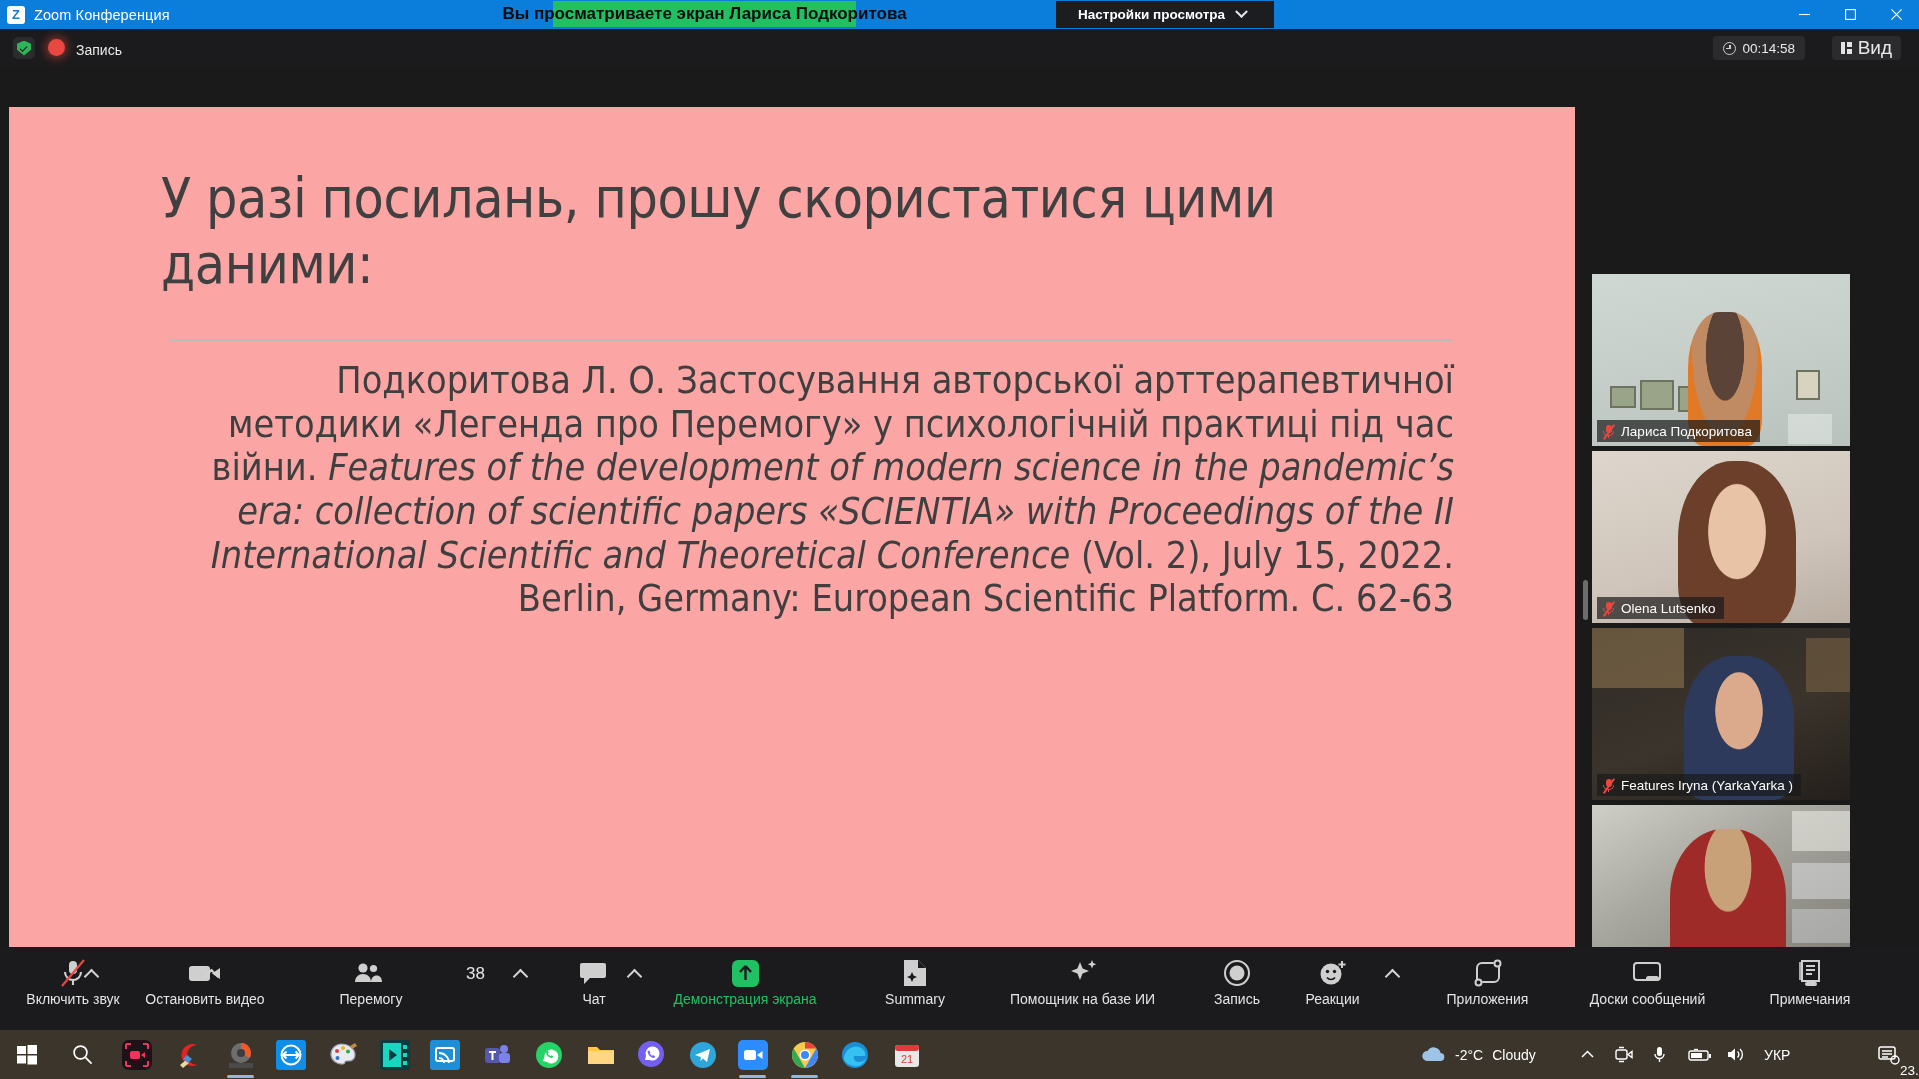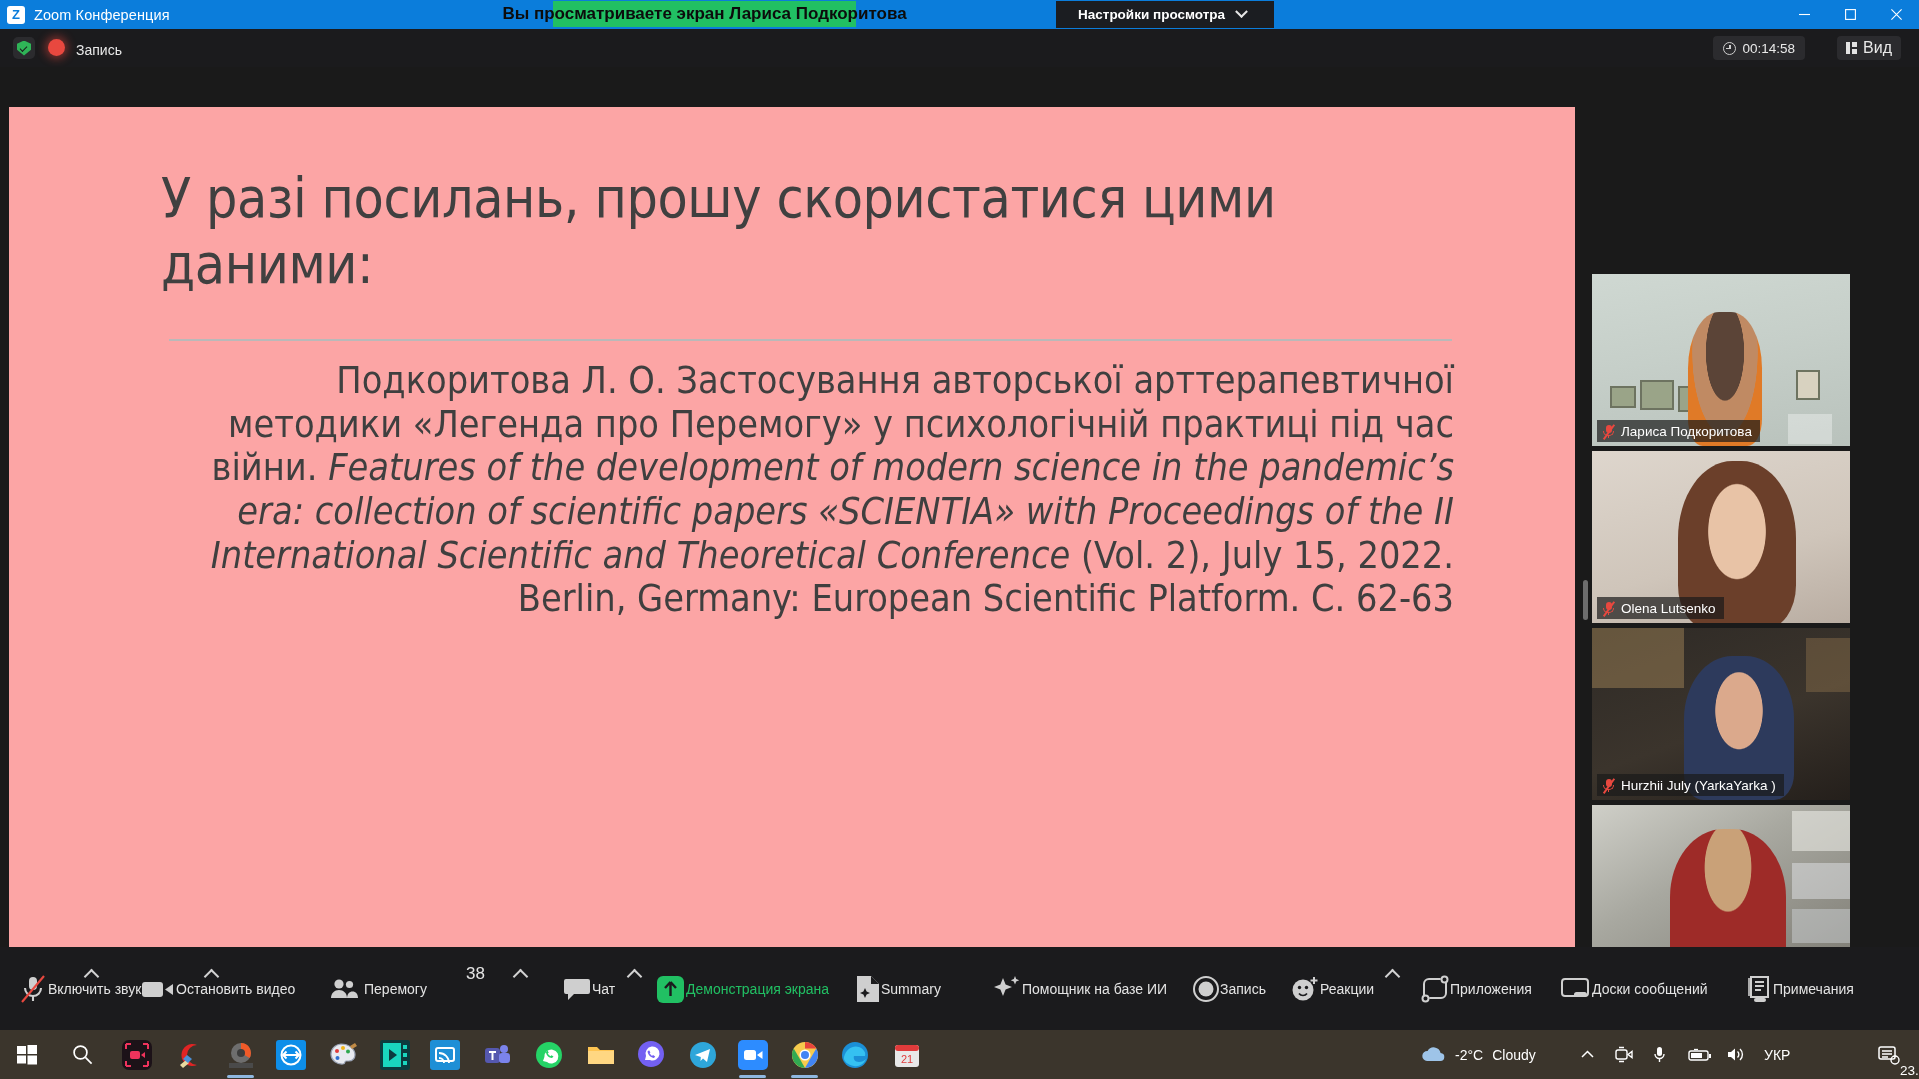--- a/index.html
+++ b/index.html
@@ -87,21 +87,21 @@
     width:13px; height:13px; border:1.4px solid #cfcfcf; border-radius:50%;
     position:relative;
   }
   .clock-ico::before, .clock-ico::after {
     content:""; position:absolute; background:#cfcfcf; left:5px; top:2.5px;
     width:1.3px; height:4px;
   }
   .clock-ico::after { height:3px; top:5px; transform:rotate(90deg); transform-origin:top left; }
   .view-pill {
     position:absolute; right:18px; top:7px; height:24px; padding:0 9px;
-    background:#2b2b2e; border-radius:4px; color:#e9e9e9; font-size:16px;
+    background:#2b2b2e; border-radius:4px; color:#e9e9e9; font-size:19px;
     display:flex; align-items:center; gap:6px;
   }
   .grid-ico { display:grid; grid-template-columns:4px 5px; gap:2px; }
   .grid-ico i { display:block; background:#e3e3e3; }
   .grid-ico i:nth-child(1){ height:12px; grid-row:span 2; }
   .grid-ico i:nth-child(2){ height:5px; }
   .grid-ico i:nth-child(3){ height:5px; }
 
   
   #stage {
@@ -207,21 +207,21 @@
   }
   .shelf { position:absolute; background:rgba(255,255,255,.35); }
 
   
   #toolbar {
     position:absolute; left:0; top:947px; width:1919px; height:83px;
     background:#1b1b1d;
   }
   .tb-item {
     position:absolute; top:8px; height:68px;
-    display:flex; flex-direction:row; align-items:center; gap:0;
+    display:flex; flex-direction:column; align-items:center; gap:0;
     color:#e4e4e4;
   }
   .tb-ico { height:36px; display:flex; align-items:center; justify-content:center; }
   .tb-label { font-size:14px; white-space:nowrap; }
   .tb-label.green { color:#21c063; }
   .caret {
     position:absolute; top:24px; width:11px; height:11px;
     border-left:2px solid #d2d2d2; border-top:2px solid #d2d2d2;
     transform:rotate(45deg);
   }
@@ -349,21 +349,21 @@
         <span class="shelf" style="left:0;top:0;width:92px;height:60px;background:rgba(170,140,90,.45)"></span>
         <span class="shelf" style="left:214px;top:10px;width:92px;height:54px;background:rgba(150,120,80,.40)"></span>
       </div>
       <div class="namebar">
         <span class="mic-muted">
           <span class="body"></span>
             <span class="arc"></span>
             <span class="stem"></span>
             <span class="slash"></span>
         </span>
-        <span class="nm">Hurzhii July (YarkaYarka )</span>
+        <span class="nm">Features Iryna (YarkaYarka )</span>
       </div>
     </div>
 
     <div class="tile" style="top:531px">
       <div class="tile-bg cam4">
         <span class="shelf" style="left:200px;top:6px;width:106px;height:40px;background:rgba(240,240,235,.55)"></span>
         <span class="shelf" style="left:200px;top:58px;width:106px;height:36px;background:rgba(225,228,232,.5)"></span>
         <span class="shelf" style="left:200px;top:104px;width:106px;height:34px;background:rgba(210,215,220,.45)"></span>
       </div>
       <div class="namebar">

